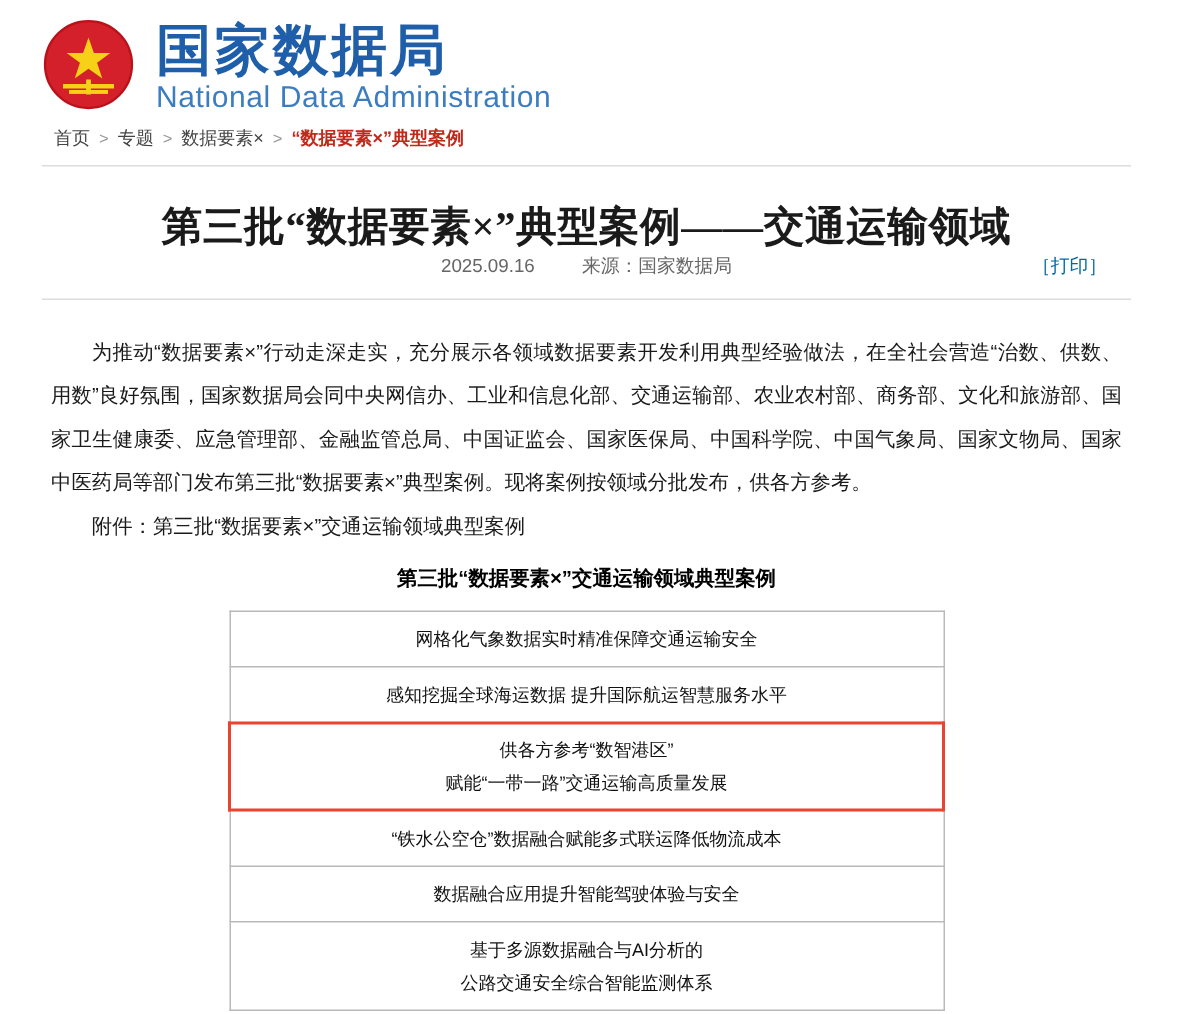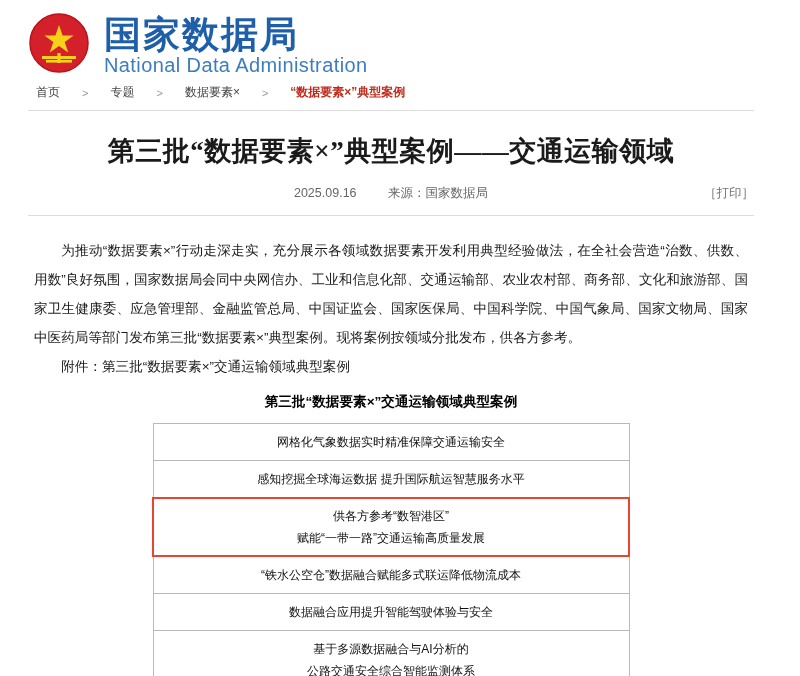--- a/index.html
+++ b/index.html
@@ -54,21 +54,21 @@
     letter-spacing: 0.4px;
   }
 
   
   .breadcrumb {
     margin: 10px 0 0 36px;
     font-size: 12px;
     color: #555;
     display: flex;
     align-items: center;
-    gap: 22px;
+    gap: 6px;
     flex-wrap: nowrap;
   }
   .breadcrumb .sep {
     color: #999;
     font-size: 11px;
   }
   .breadcrumb .crumb {
     color: #444;
     text-decoration: none;
   }
@@ -92,35 +92,34 @@
   .doc-title {
     font-size: 27px;
     line-height: 36px;
     font-weight: 700;
     color: #1a1a1a;
     font-family: "Liberation Serif", "DejaVu Serif", serif;
     letter-spacing: 0.5px;
   }
   .meta-row {
     position: relative;
-    margin-top: 16px;
     text-align: center;
     font-size: 12.5px;
     color: #666;
   }
   .meta-row .meta-item {
     display: inline-block;
     margin: 0 14px;
   }
   .print-link {
     position: absolute;
-    right: 8px;
+    right: 24px;
     top: 0;
     font-size: 12.5px;
-    color: #737373;
+    color: #0369a1;
     text-decoration: none;
   }
   .hr-meta {
     margin: 13px 28px 0 28px;
     border: 0;
     border-top: 1px solid #dcdcdc;
   }
 
   
   .article {

